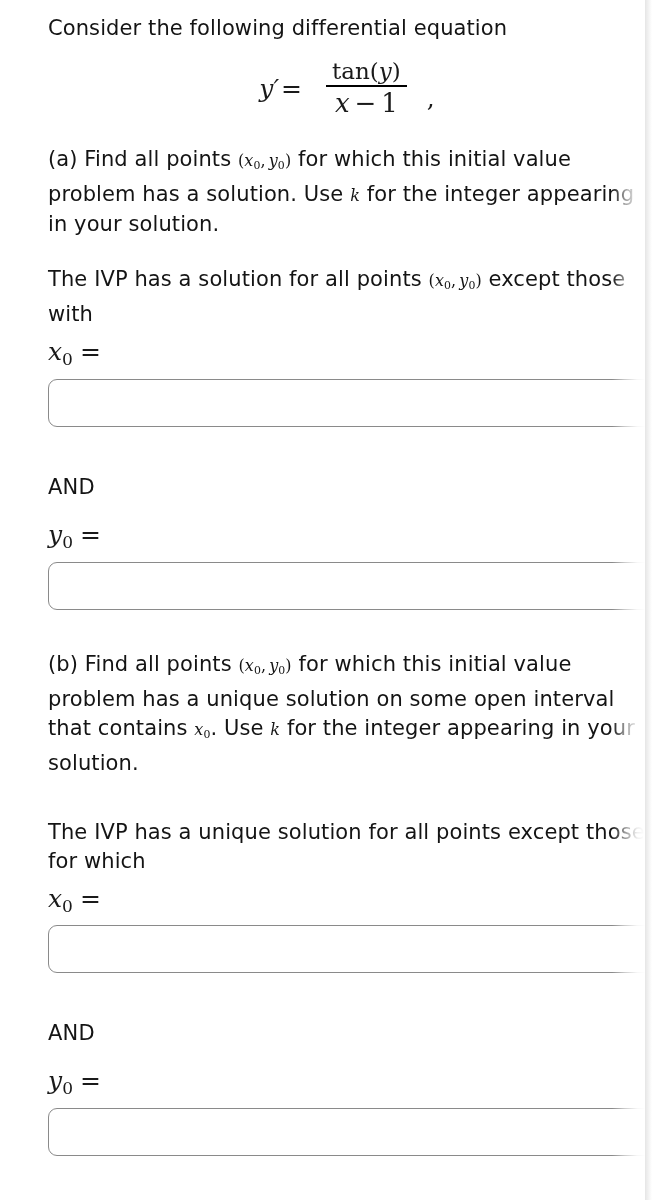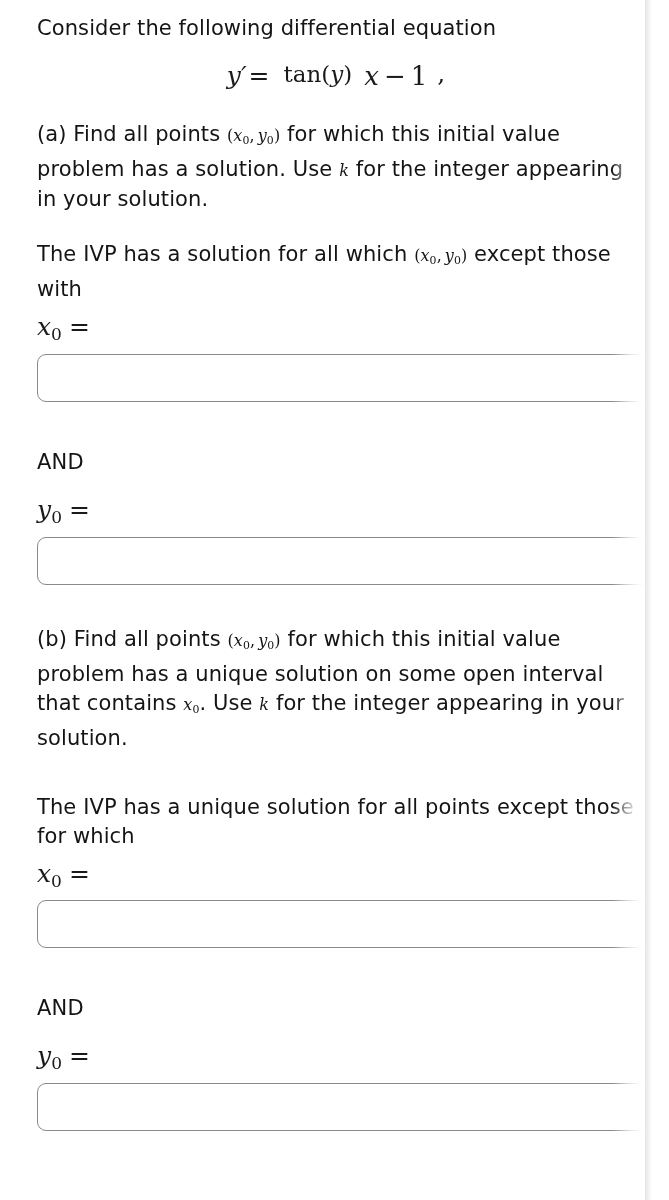--- a/index.html
+++ b/index.html
@@ -12,21 +12,21 @@
   }
   body {
     font-family: "DejaVu Sans", "Liberation Sans", sans-serif;
     color: #1a1a1a;
     -webkit-font-smoothing: antialiased;
   }
 
   
   #question-pane {
     position: absolute;
-    left: 4px;
+    left: 15px;
     top: 0;
     width: 645px;
     height: 1200px;
     overflow: hidden;
     background: #ffffff;
   }
 
   
   #content {
     position: relative;
@@ -99,23 +99,24 @@
     width: 612px;
   }
   .eqrow {
     display: inline-flex;
     align-items: center;
     font-size: 25px;
     font-family: "DejaVu Serif", "Liberation Serif", serif;
   }
   .frac {
     display: inline-flex;
+    flex-direction: column;
     align-items: center;
     justify-content: center;
-    margin: 0 4px;
+    margin: 0 20px;
     vertical-align: middle;
   }
   .frac .num { padding: 0 6px 2px 6px; font-size: 23px; line-height: 1.05; }
   .frac .bar { width: 100%; height: 1.6px; background: #000; }
   .frac .den { padding: 3px 6px 0 6px; font-size: 26px; line-height: 1.05; }
   .prime { font-style: italic; }
 
   
   .ans-label {
     margin: 0;
@@ -180,21 +181,21 @@
         <span class="mn" style="margin-right:14px; align-self:flex-end; padding-bottom:4px;">,</span>
       </span>
     </div>
 
     <div class="sp-18"></div>
 
     <p class="q wrap"><span>(a) Find all points </span><span class="inlinemath"><span class="paren">(</span><span class="mi">x</span><span class="sub">0</span><span class="mn">,</span><span class="mi" style="margin-left:3px;">y</span><span class="sub">0</span><span class="paren">)</span></span><span> for which this initial value problem has a solution. Use </span><span class="mi inlinemath">k</span><span> for the integer appearing in your solution.</span></p>
 
     <div class="sp-26"></div>
 
-    <p class="q wrap"><span>The IVP has a solution for all which </span><span class="inlinemath"><span class="paren">(</span><span class="mi">x</span><span class="sub">0</span><span class="mn">,</span><span class="mi" style="margin-left:3px;">y</span><span class="sub">0</span><span class="paren">)</span></span><span> except those with</span></p>
+    <p class="q wrap"><span>The IVP has a solution for all points </span><span class="inlinemath"><span class="paren">(</span><span class="mi">x</span><span class="sub">0</span><span class="mn">,</span><span class="mi" style="margin-left:3px;">y</span><span class="sub">0</span><span class="paren">)</span></span><span> except those with</span></p>
 
     <div class="sp-8"></div>
 
     <p class="ans-label"><span class="mi">x</span><span class="sub">0</span><span class="mn" style="padding-left:7px;">=</span></p>
 
     <input class="answer-box" type="text" value="" style="">
 
     <div class="sp-46"></div>
 
     <p class="and-label">AND</p>

